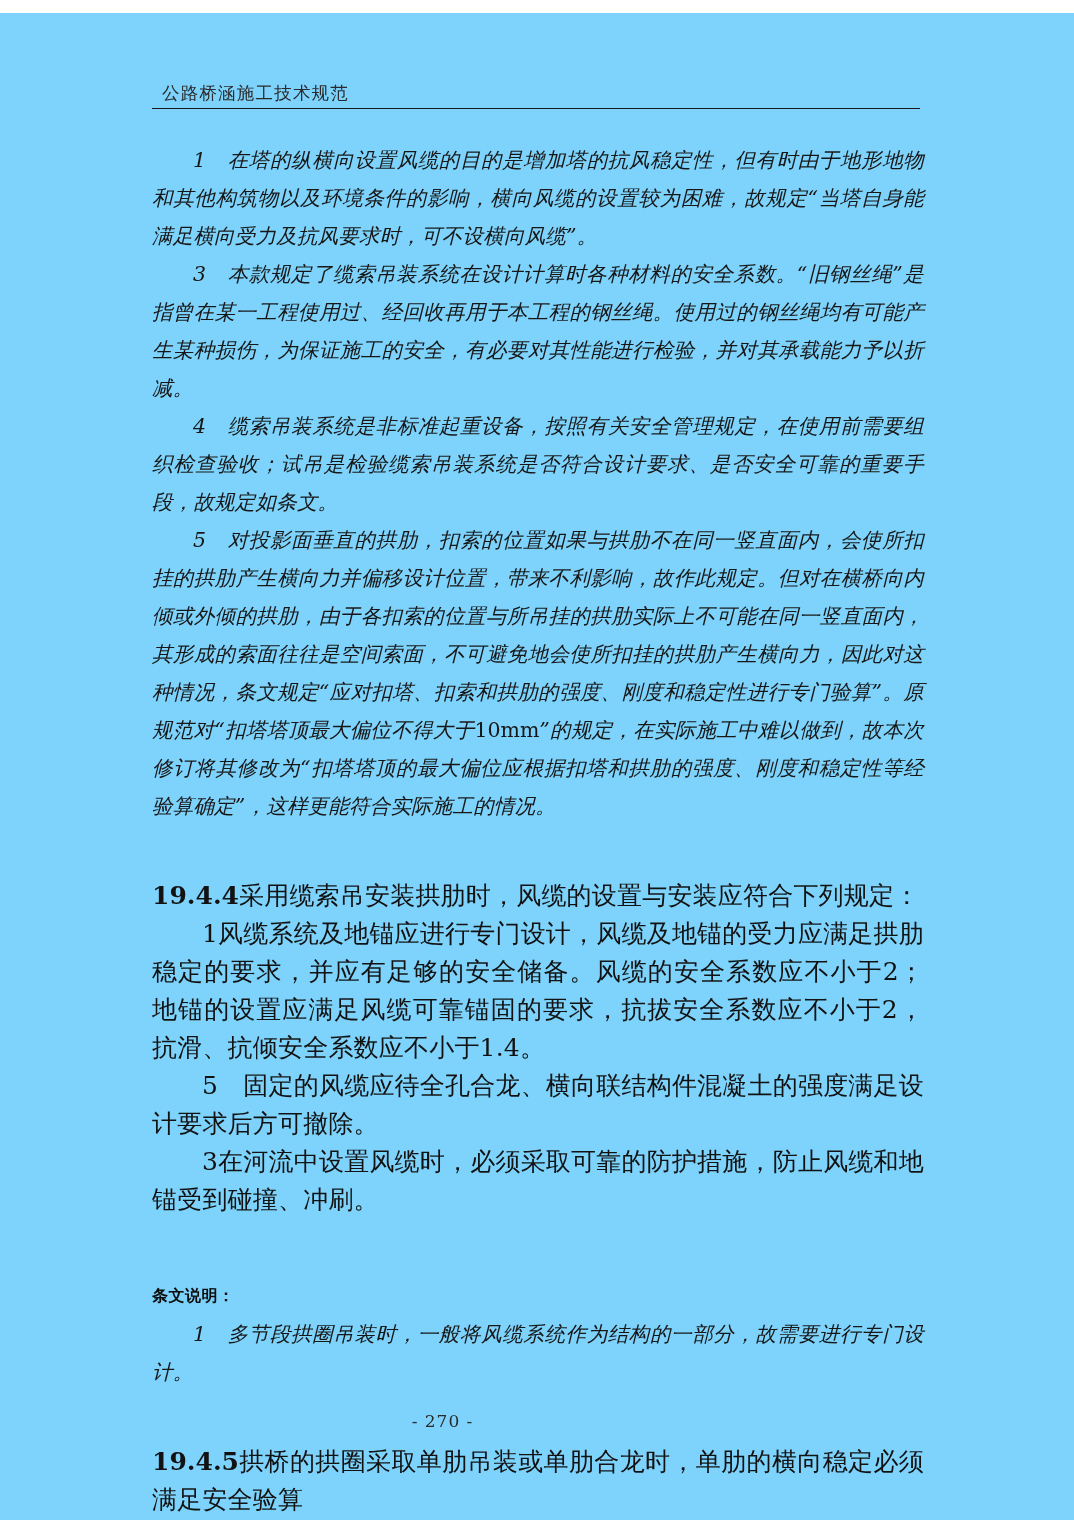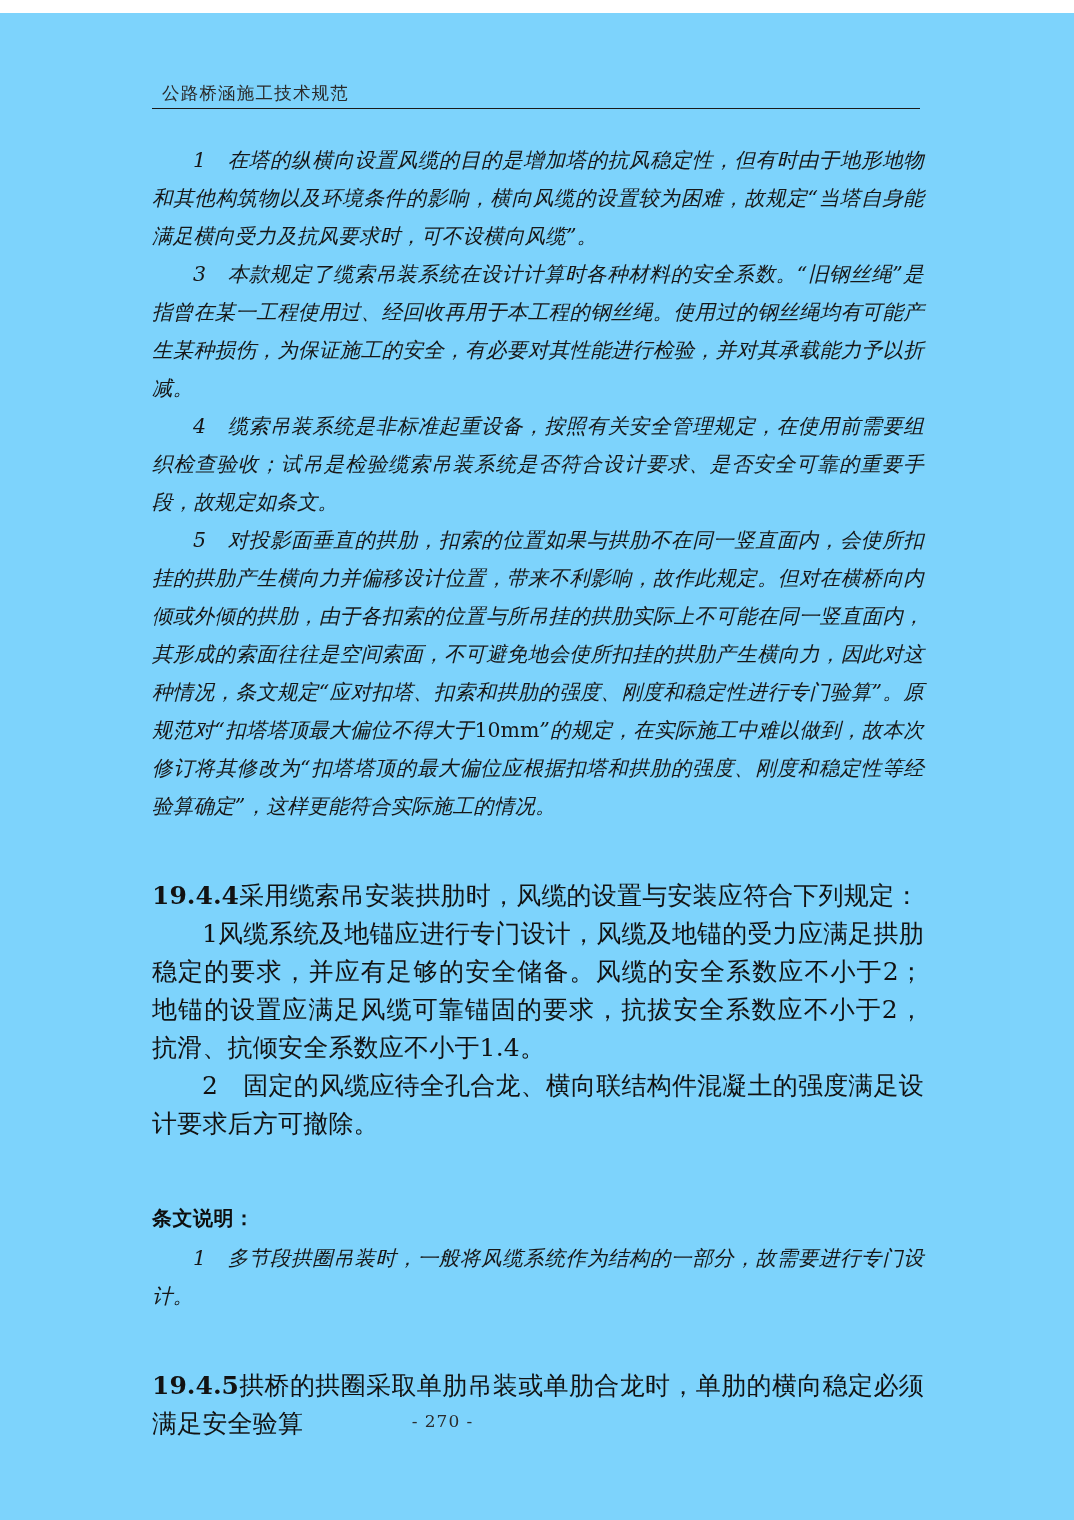--- a/index.html
+++ b/index.html
@@ -90,22 +90,22 @@
     letter-spacing: 0;
   }
   .inline-bold {
     font-weight: normal;
     font-style: normal;
     letter-spacing: 0;
   }
 
   h3.section-head {
     margin: 0;
-    font-family: Liberation Mono, monospace;
-    font-size: 20px;
+    font-family: Liberation Sans, sans-serif;
+    font-size: 16px;
     line-height: 38px;
     font-weight: bold;
     letter-spacing: 0.5px;
     color: #0e0e0e;
     text-indent: 0;
   }
   .gap-lg  { height: 52px; }
   .gap-xl  { height: 58px; }
 
   
@@ -142,22 +142,23 @@
     <p class="kai">4　缆索吊装系统是非标准起重设备，按照有关安全管理规定，在使用前需要组织检查验收；试吊是检验缆索吊装系统是否符合设计要求、是否安全可靠的重要手段，故规定如条文。</p>
 
     <p class="kai"><span>5　对投影面垂直的拱肋，扣索的位置如果与拱肋不在同一竖直面内，会使所扣挂的拱肋产生横向力并偏移设计位置，带来不利影响，故作此规定。但对在横桥向内倾或外倾的拱肋，由于各扣索的位置与所吊挂的拱肋实际上不可能在同一竖直面内，其形成的索面往往是空间索面，不可避免地会使所扣挂的拱肋产生横向力，因此对这种情况，条文规定“应对扣塔、扣索和拱肋的强度、刚度和稳定性进行专门验算”。原规范对“扣塔塔顶最大偏位不得大于</span><span class="inline-bold">10mm</span><span>”的规定，在实际施工中难以做到，故本次修订将其修改为“扣塔塔顶的最大偏位应根据扣塔和拱肋的强度、刚度和稳定性等经验算确定”，这样更能符合实际施工的情况。</span></p>
 
     <div class="gap-lg"></div>
 
     <p class="song flush"><span class="clause-num">19.4.4</span><span>采用缆索吊安装拱肋时，风缆的设置与安装应符合下列规定：</span></p>
 
     <p class="song">1风缆系统及地锚应进行专门设计，风缆及地锚的受力应满足拱肋稳定的要求，并应有足够的安全储备。风缆的安全系数应不小于2；地锚的设置应满足风缆可靠锚固的要求，抗拔安全系数应不小于2，抗滑、抗倾安全系数应不小于1.4。</p>
 
-    <p class="song">2　固定的风缆应待全孔合龙、横向联结构件混凝土的强度满足设计要求后方可撤除。</p>
+    <p class="song">5　固定的风缆应待全孔合龙、横向联结构件混凝土的强度满足设计要求后方可撤除。</p>
 
+    <p class="song">3在河流中设置风缆时，必须采取可靠的防护措施，防止风缆和地锚受到碰撞、冲刷。</p>
 
     <div class="gap-xl"></div>
 
     <h3 class="section-head">条文说明：</h3>
 
     <p class="kai">1　多节段拱圈吊装时，一般将风缆系统作为结构的一部分，故需要进行专门设计。</p>
 
     <div class="gap-lg"></div>
 
     <p class="song flush"><span class="clause-num">19.4.5</span><span>拱桥的拱圈采取单肋吊装或单肋合龙时，单肋的横向稳定必须满足安全验算</span></p>

